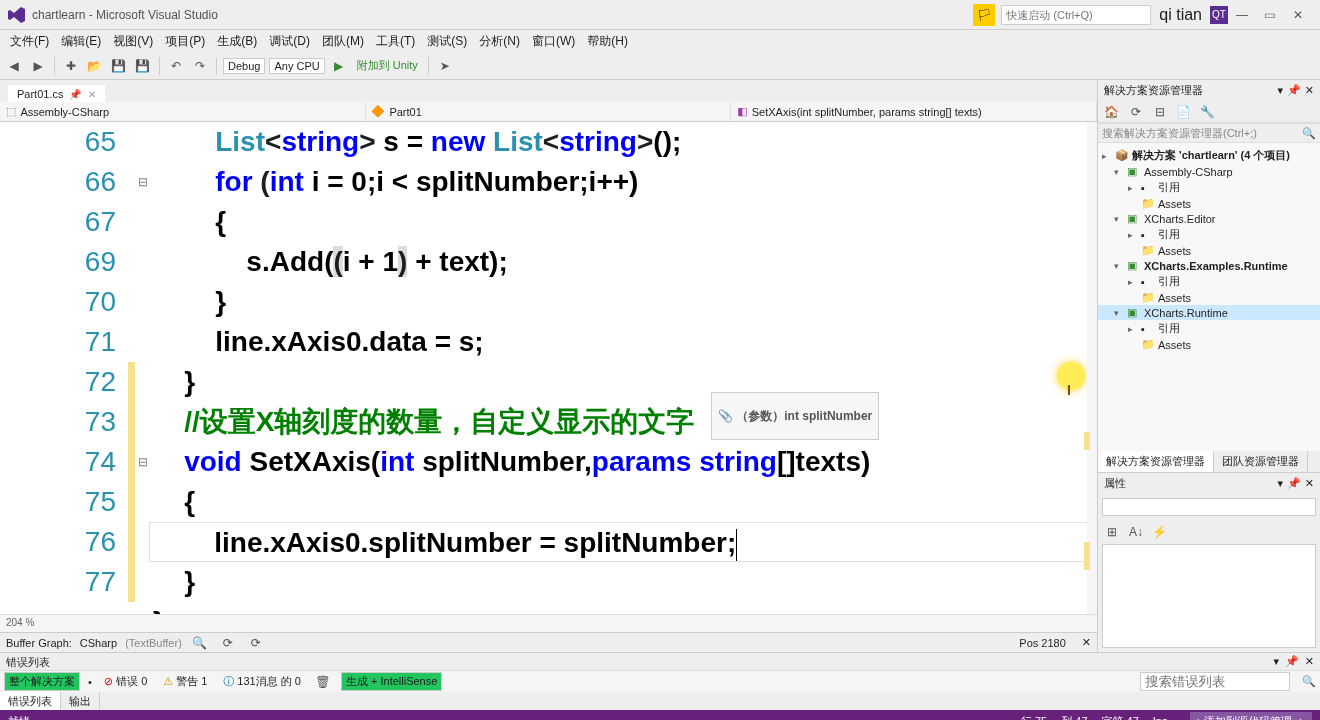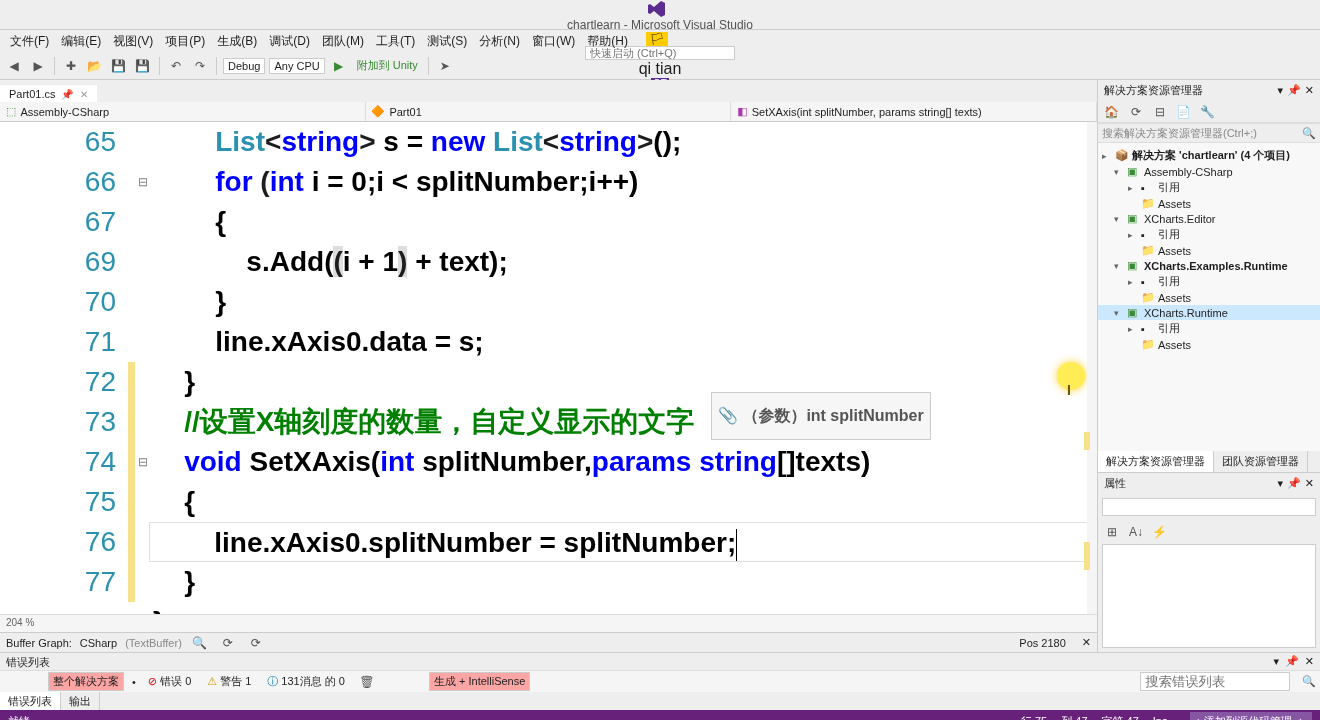--- a/index.html
+++ b/index.html
@@ -1,56 +1,56 @@
 <!DOCTYPE html>
 <html><head>
 <meta charset="utf-8">
 <style>
 * { margin:0; padding:0; box-sizing:border-box; font-family:"Microsoft YaHei","Segoe UI",sans-serif; }
 body { width:1320px; height:720px; background:#eee; overflow:hidden; font-size:12px; color:#1e1e1e; }
-.titlebar { height:30px; background:#eee; display:flex; align-items:center; padding:0 8px; border-bottom:1px solid #ccc;flex-direction:column; }
+.titlebar { height:30px; background:#eee; display:flex; align-items:center; padding:0 8px; border-bottom:1px solid #ccc; }
 .titlebar .vs-logo { width:18px; height:18px; margin-right:6px; }
 .titlebar .title { font-size:12px; color:#525252; }
 .titlebar .spacer { flex:1; }
 .flag { width:22px; height:22px; background:#ffcc00; display:flex; align-items:center; justify-content:center; margin-right:6px; }
 .search-box { width:150px; height:20px; border:1px solid #ccc; background:#fff; padding:0 4px; font-size:11px; color:#888; }
 .user { margin:0 8px; font-size:16px; }
 .avatar { width:18px; height:18px; background:#5c2d91; color:#fff; display:inline-flex; align-items:center; justify-content:center; font-size:10px; }
 .win-btn { width:28px; text-align:center; color:#555; }
 .menubar { height:22px; background:#eee; display:flex; align-items:center; padding:0 4px; }
 .menubar span { padding:2px 6px; font-size:12px; }
 .toolbar { height:28px; background:#eee; border-bottom:1px solid #ccc; display:flex; align-items:center; padding:0 4px; gap:4px; }
 .tool-icon { width:20px; height:20px; display:inline-flex; align-items:center; justify-content:center; color:#555; font-size:12px; }
 .tool-sep { width:1px; height:18px; background:#ccc; margin:0 2px; }
 .tool-cmb { border:1px solid #ccc; background:#fff; padding:1px 4px; font-size:11px; }
 .play { color:#388a34; }
 .main-area { display:flex; height:572px; }
 .editor-col { width:1097px; display:flex; flex-direction:column; }
-.tab-strip { height:22px; background:#eee; display:flex; align-items:flex-end; padding-left:0; }
+.tab-strip { height:22px; background:#eee; display:flex; align-items:flex-end; padding-left:8px; }
 .file-tab { background:#fff; border:1px solid #fff; border-bottom:none; padding:2px 8px; font-size:11px; display:flex; align-items:center; gap:6px; }
 .file-tab .pin { color:#999; font-size:10px; }
 .file-tab .close { color:#999; font-size:10px; }
 .nav-bar { height:20px; background:#f5f5f5; border-bottom:1px solid #ccc; display:flex; font-size:11px; }
 .nav-bar .nd { flex:1; padding:2px 6px; border-right:1px solid #ddd; display:flex; align-items:center; gap:4px; overflow:hidden; white-space:nowrap; }
 .code-area { flex:1; background:#fff; display:flex; position:relative; overflow:hidden; }
 .gutter { width:128px; background:#fff; text-align:right; font-family:Consolas,monospace; }
 .gutter .ln { height:40px; line-height:40px; font-size:28px; color:#2b91af; padding-right:12px; position:relative; }
 .modbar { width:7px; background:#fff; }
 .modbar .mod { width:7px; background:#f5e28a; }
 .fold-col { width:16px; }
 .fold-col .fb { height:40px; display:flex; align-items:center; justify-content:center; color:#808080; font-size:12px; }
 .code-text { flex:1; font-family:Consolas,monospace; font-size:28px; line-height:40px; position:relative;font-weight:bold; }
 .code-text .cl { height:40px; white-space:pre; padding-left:2px; position:relative; }
 .kw { color:#0000ff; }
 .cls { color:#2b91af; }
 .com { color:#008000; }
 .txt { color:#000; }
 .paren-h { background:#ddd; }
 .cursor-mark { position:absolute; right:12px; top:240px; width:28px; height:28px; background:#ffed55; border-radius:50%; box-shadow:0 0 8px rgba(255,200,0,0.8); }
-.tooltip { position:absolute; top:270px; left:560px; background:#f6f6f6; border:1px solid #ccc; padding:3px 6px; font-size:16px; color:#555; }
+.tooltip { position:absolute; top:270px; left:560px; background:#f6f6f6; border:1px solid #ccc; padding:3px 6px; font-size:12px; color:#555; }
 .caret-line { border:1px solid #e0e0e0; margin:0 -2px; }
 .vscroll-m { position:absolute; right:0; top:0; bottom:0; width:10px; background:#f5f5f5; }
 .zoom-bar { height:18px; background:#f5f5f5; border-top:1px solid #ddd; font-size:10px; padding:2px 6px; color:#666; }
 .buf-bar { height:20px; background:#eee; border-top:1px solid #ccc; display:flex; align-items:center; padding:0 6px; font-size:11px; gap:8px; }
 .buf-bar .r { margin-left:auto; }
 .right-panel { width:223px; background:#eee; display:flex; flex-direction:column; border-left:1px solid #ccc; }
 .pane-title { background:#eee; padding:3px 6px; font-size:11px; display:flex; align-items:center; }
 .pane-title .sp { flex:1; }
 .pane-toolbar { height:22px; display:flex; align-items:center; padding:0 4px; gap:4px; border-bottom:1px solid #ddd; }
 .se-search { height:20px; border-top:1px solid #ddd; border-bottom:1px solid #ddd; padding:0 4px; font-size:11px; color:#888; display:flex; align-items:center; }
@@ -61,21 +61,21 @@
 .tree .ic { width:14px; display:inline-block; }
 .prop-pane { height:180px; border-top:1px solid #ccc; display:flex; flex-direction:column; }
 .prop-tabs { display:flex; background:#eee; font-size:11px; }
 .prop-tabs .pt { padding:3px 8px; border-right:1px solid #ccc; }
 .prop-tabs .pt.act { background:#fff; }
 .prop-combo { border:1px solid #ccc; margin:4px; height:18px; background:#fff; }
 .prop-icons { padding:2px 4px; display:flex; gap:4px; }
 .bottom-area { }
 .err-title { height:18px; background:#eee; border-top:1px solid #ccc; padding:2px 6px; font-size:11px; display:flex; }
 .err-toolbar { height:22px; background:#f5f5f5; border-top:1px solid #ddd; display:flex; align-items:center; padding:0 4px; gap:8px; font-size:11px; }
-.err-toolbar .cmb { border:1px solid #ccc; padding:1px 4px; background:#fca5a5;margin-left:44px; }
+.err-toolbar .cmb { border:1px solid #ccc; padding:1px 4px; background:#22c55e; }
 .err-toolbar .pill { display:flex; align-items:center; gap:3px; padding:1px 4px; }
 .err-search { margin-left:auto; border:1px solid #ccc; width:150px; padding:1px 4px; color:#888; }
 .out-tabs { height:18px; background:#eee; display:flex; font-size:11px; }
 .out-tabs span { padding:2px 8px; border-right:1px solid #ccc; }
 .status { height:22px; background:#68217a; color:#fff; display:flex; align-items:center; padding:0 8px; font-size:11px; gap:14px; }
 .status .sp { flex:1; }
 .status .add { background:#8656a3; padding:2px 6px; margin-left:8px; }
 .ico-red { color:#d00; }
 .ico-yel { color:#c90; }
 .ico-blu { color:#07a; }

